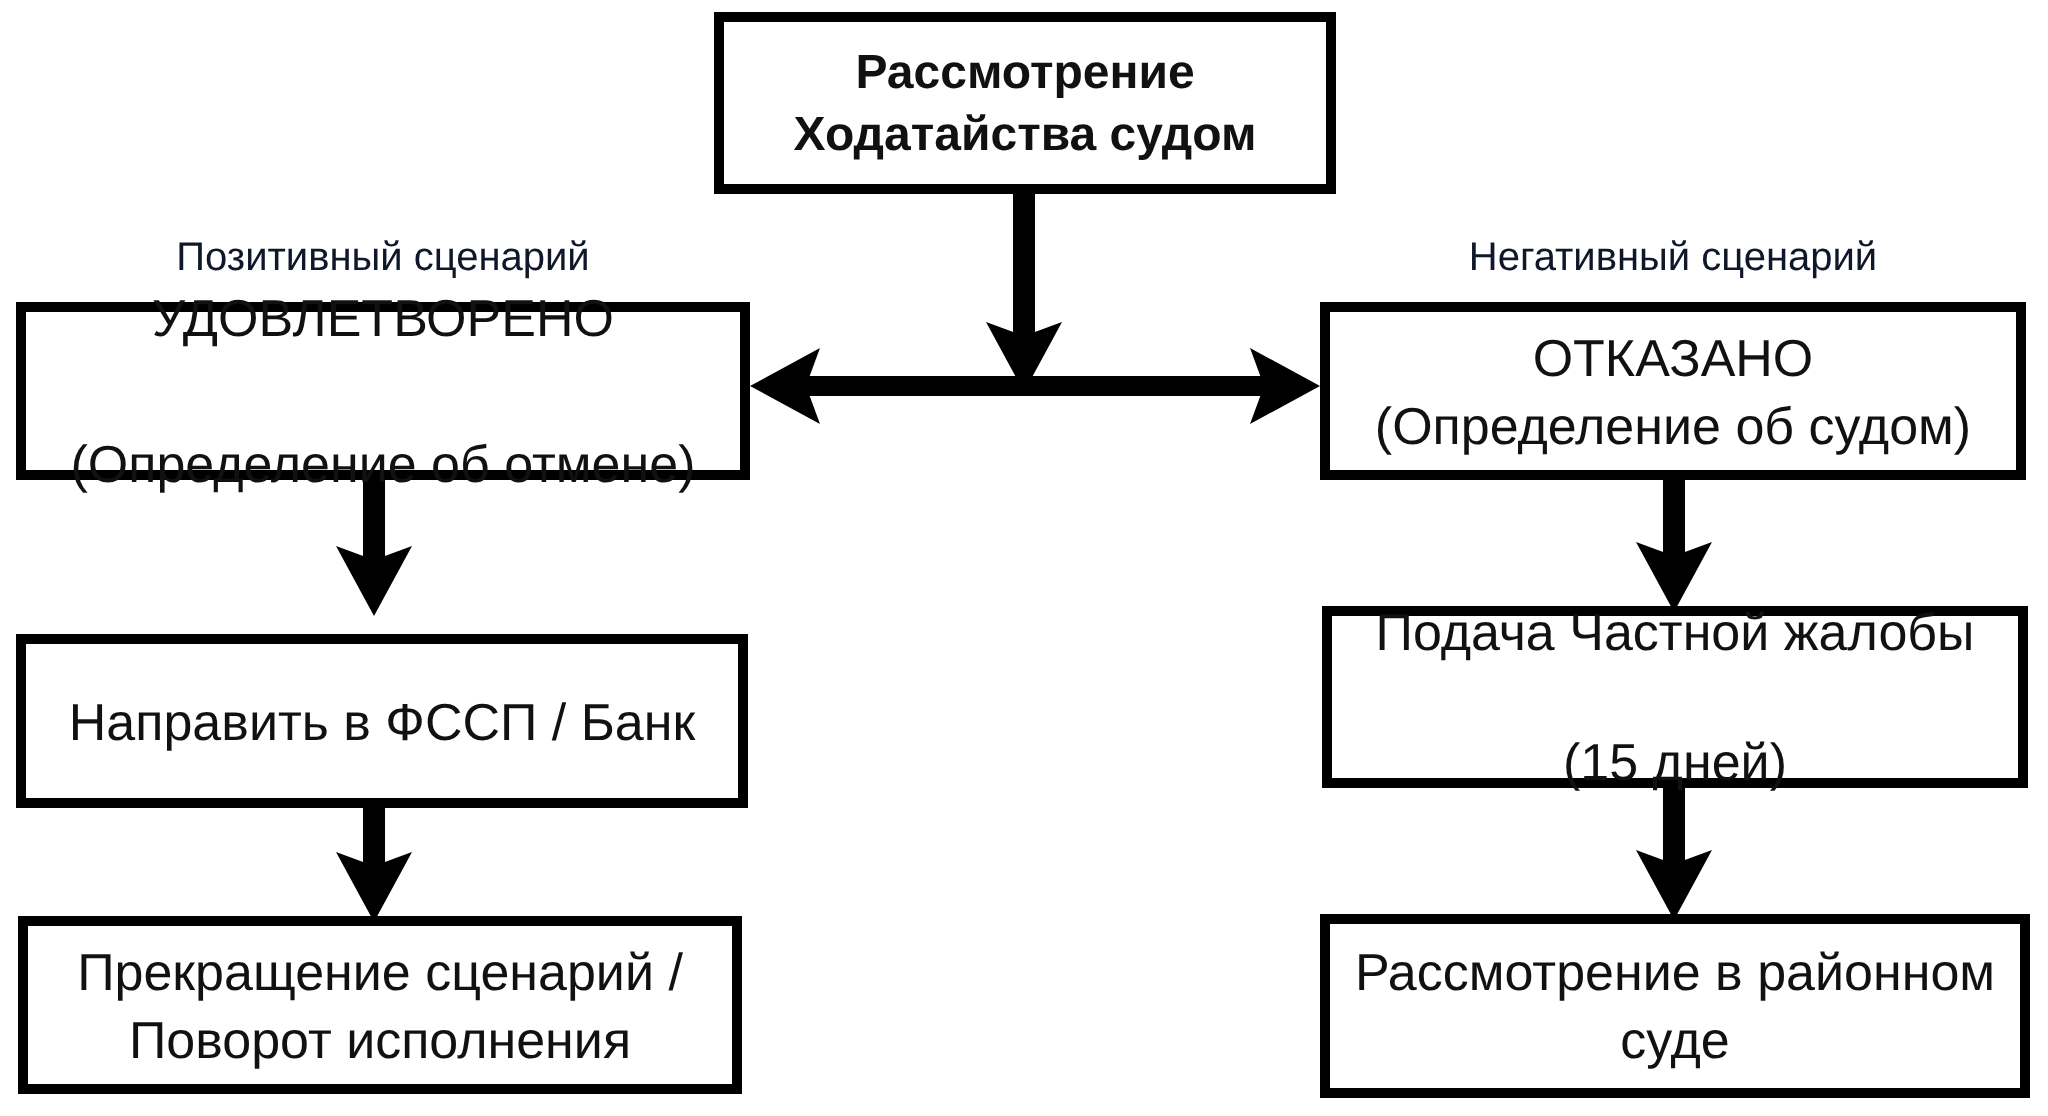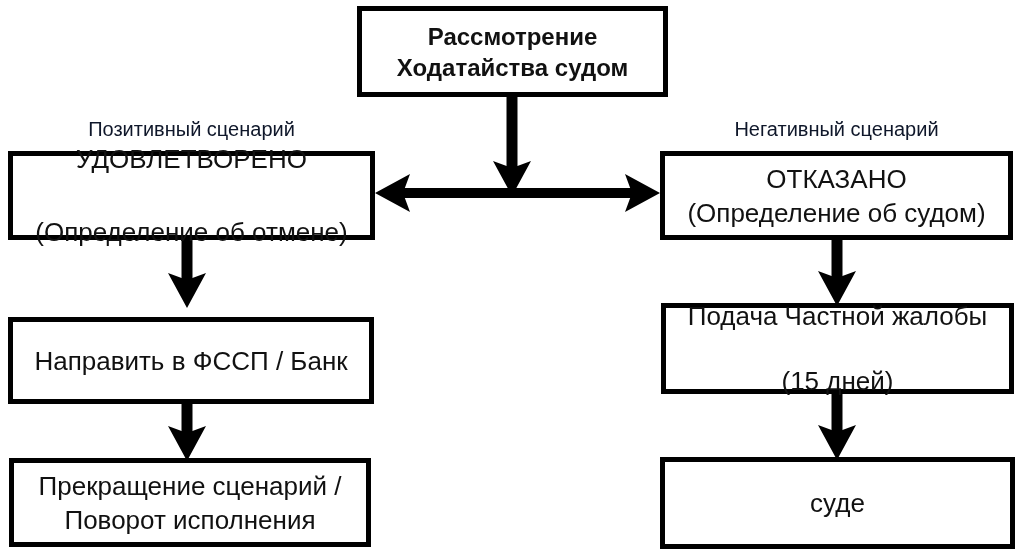--- a/index.html
+++ b/index.html
@@ -123,16 +123,17 @@
 
   <div class="box node pos-right1">
     <div class="line">ОТКАЗАНО</div>
     <div class="line">(Определение об судом)</div>
   </div>
   <div class="box node pos-right2">
     <div class="line">Подача Частной жалобы</div>
     <div class="line">(15 дней)</div>
   </div>
   <div class="box node pos-right3">
+    <div class="line">Рассмотрение в районном</div>
     <div class="line">суде</div>
   </div>
 
 </div>
 
 </body></html>

